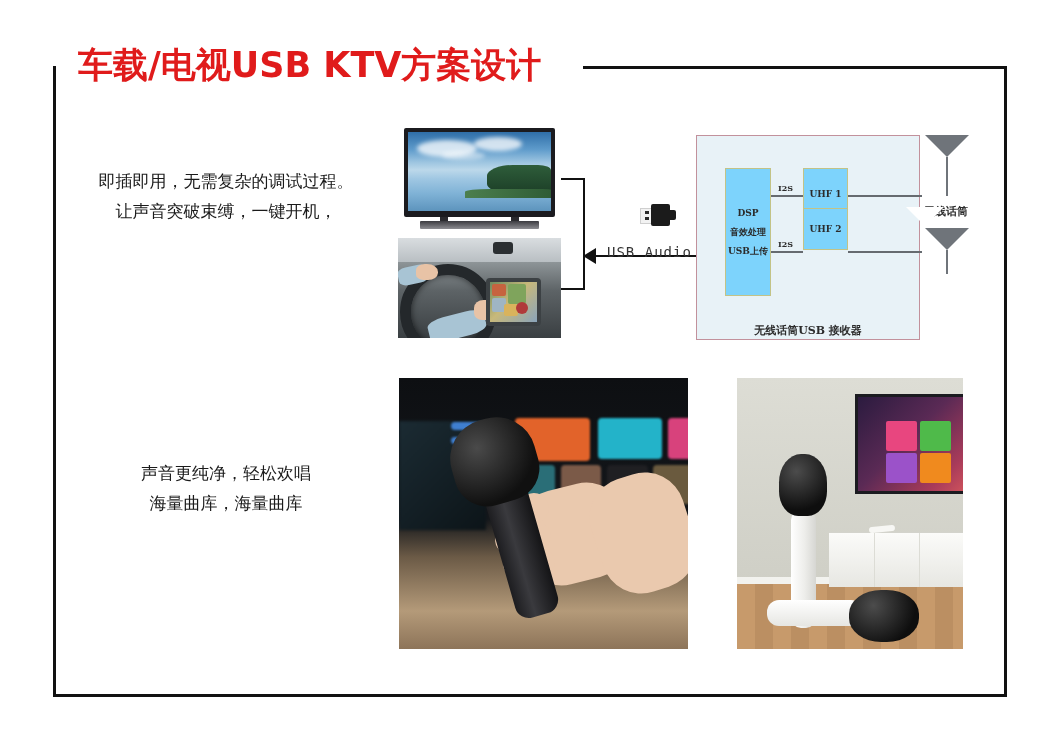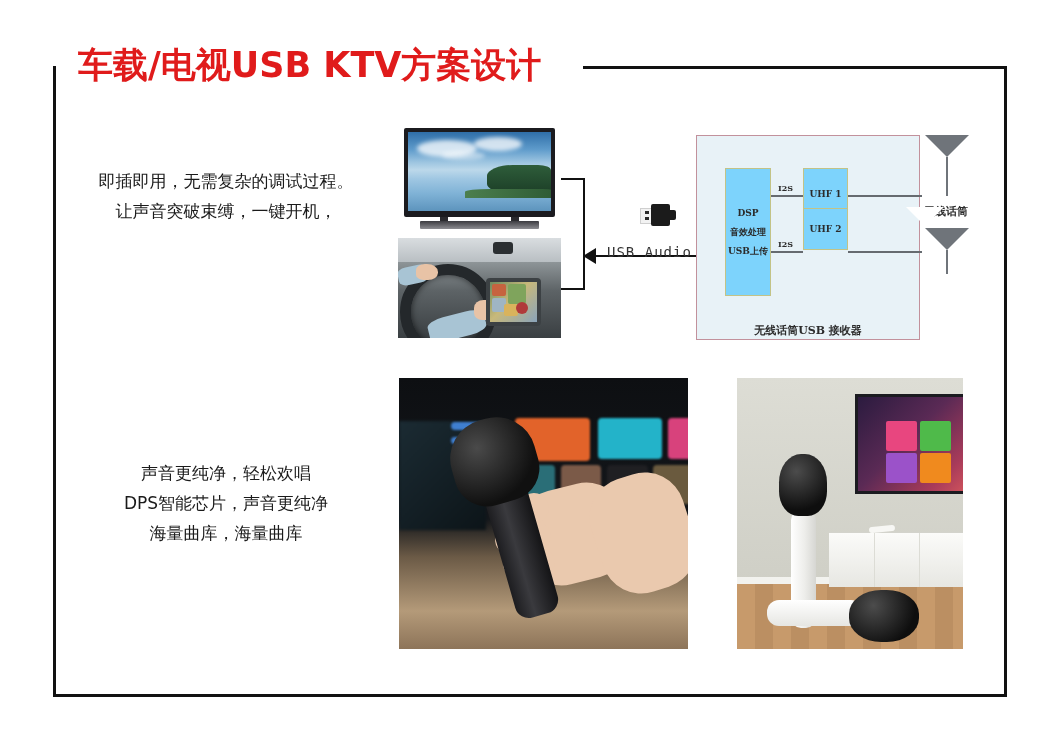--- a/index.html
+++ b/index.html
@@ -319,21 +319,20 @@
   <div class="frame-edge frame-bottom"></div>
 </div>
 
 <div id="copy-top" class="copy-block">
   <div>即插即用，无需复杂的调试过程。</div>
   <div>让声音突破束缚，一键开机，</div>
 </div>
 
 <div id="copy-bottom" class="copy-block">
   <div>声音更纯净，轻松欢唱</div>
-  <div>DPS智能芯片，声音更纯净</div>
   <div>海量曲库，海量曲库</div>
 </div>
 
 <div id="photo-tv" class="photo">
   <div class="tv-body">
     <div class="tv-screen">
       <div class="tv-cloud" style="left:6%; top:10%; width:42%; height:22%;"></div>
       <div class="tv-cloud" style="left:46%; top:6%; width:34%; height:18%;"></div>
       <div class="tv-cloud" style="left:24%; top:24%; width:30%; height:12%; opacity:.6;"></div>
       <div class="tv-trees"></div>

